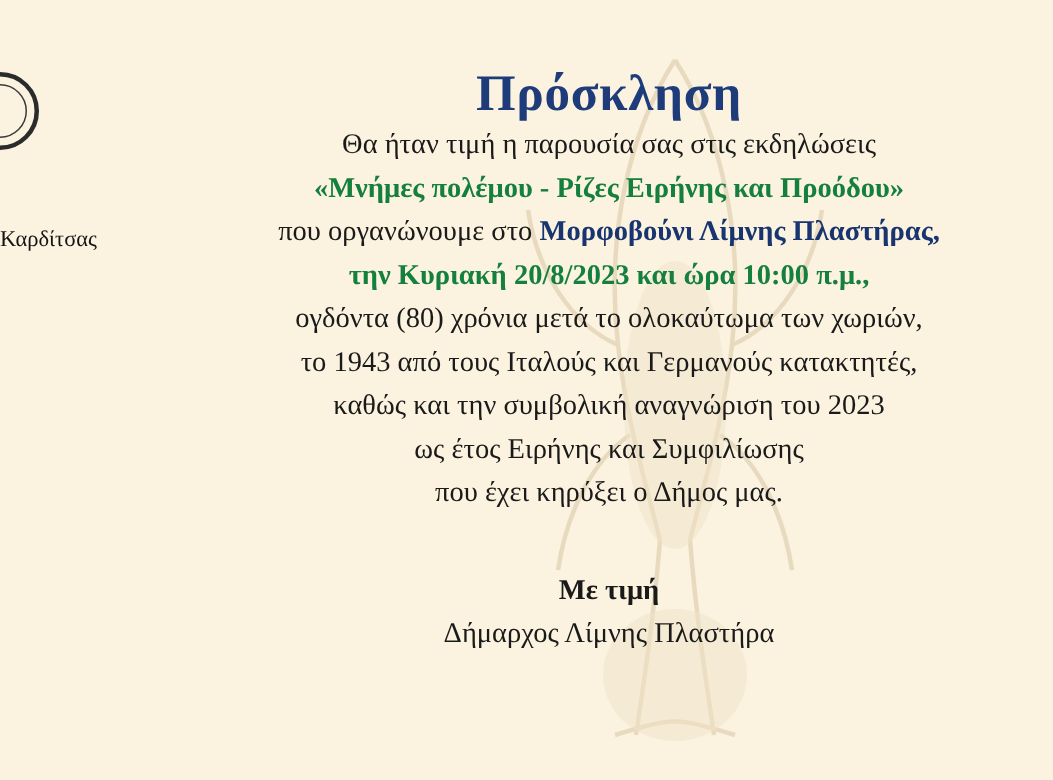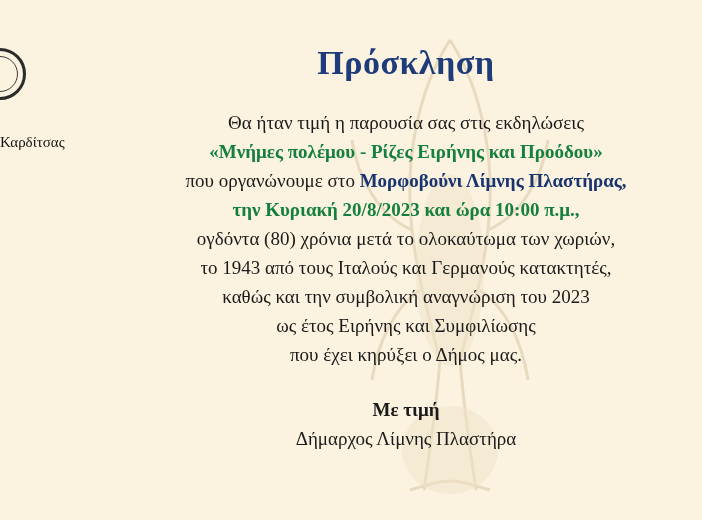--- a/index.html
+++ b/index.html
@@ -45,21 +45,21 @@
     top: 5px;
     right: 5px;
     bottom: 5px;
     border: 1.5px solid #3a3a3a;
     border-radius: 50%;
   }
 
   .org-label {
     position: absolute;
     left: 0px;
-    top: 134px;
+    top: 152px;
     font-size: 15px;
     color: #141414;
     font-family: "Liberation Serif", serif;
     white-space: nowrap;
   }
 
   .content {
     position: absolute;
     left: 110px;
     top: 0;
@@ -70,42 +70,41 @@
 
   .title {
     margin-top: 44px;
     font-size: 34px;
     font-weight: bold;
     color: #1f3c7a;
     letter-spacing: 0.5px;
   }
 
   .body-block {
-    margin-top: 26px;
   }
 
   .line {
     font-size: 19px;
     line-height: 29px;
     color: #1a1a1a;
     white-space: nowrap;
   }
   .line.strong {
     font-weight: bold;
     color: #15803d;
   }
   .line.mixed {
     color: #1a1a1a;
   }
   .line.mixed b {
     color: #18356f;
   }
 
   .sign-block {
-    margin-top: 26px;
+    margin-top: 36px;
   }
   .sign-line {
     font-size: 19px;
     line-height: 29px;
     color: #1a1a1a;
   }
   .sign-line.bold {
     font-weight: bold;
   }
 </style>

